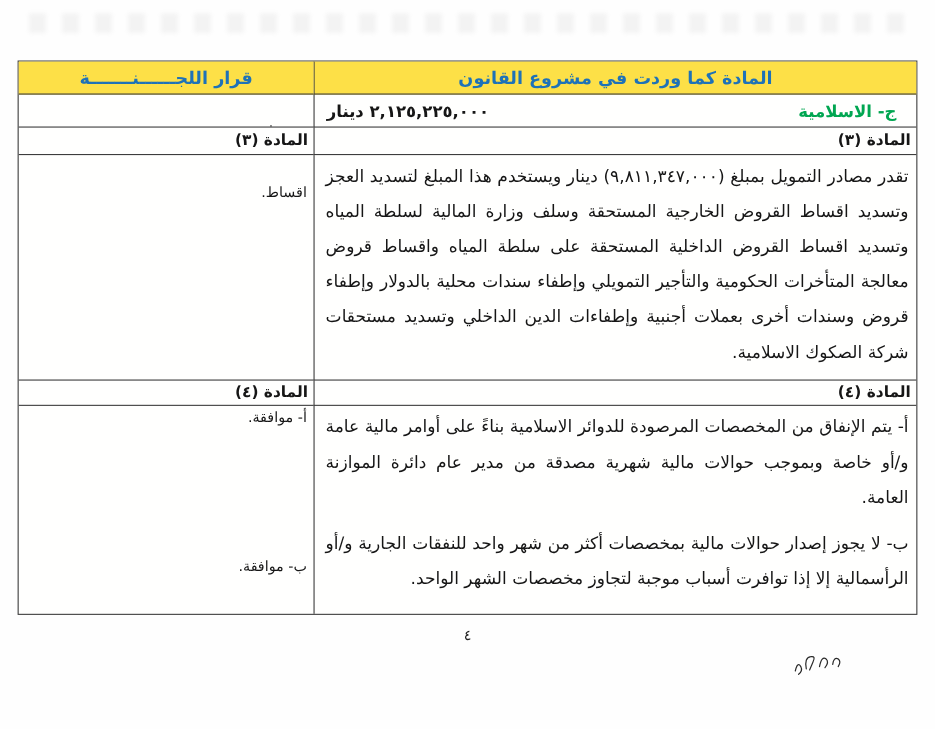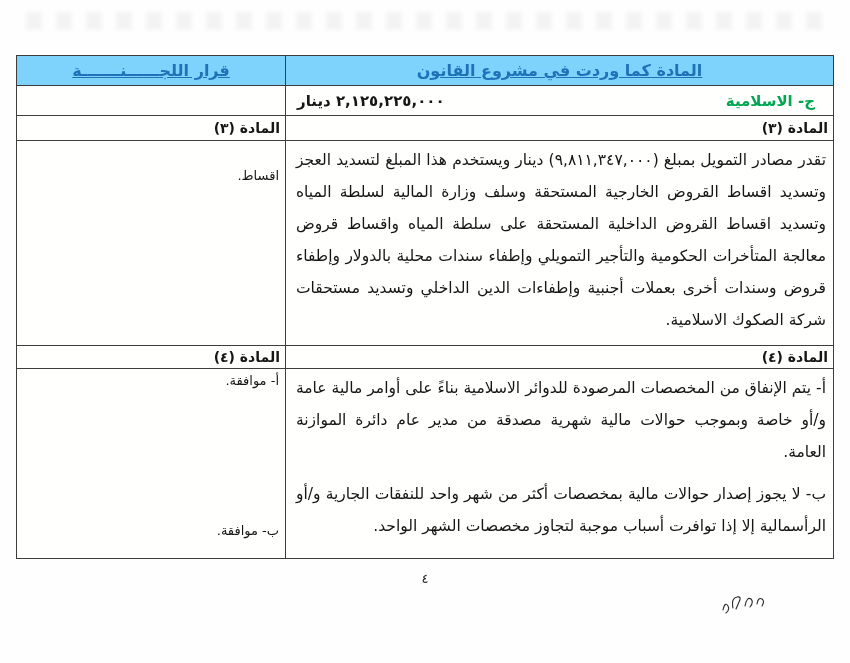--- a/index.html
+++ b/index.html
@@ -34,25 +34,25 @@
     grid-template-rows: 30px 30px 25px 205px 23px 189px;
     border: 1px solid #3d3d3d;
     background: #fffffe;
   }
 
   .cell { border-bottom: 1px solid #3d3d3d; overflow: hidden; }
   .cell.article { border-left: 1px solid #3d3d3d; }
   .cell.last { border-bottom: none; }
 
   .head {
-    background: #7dd3fc;
+    background: #fde047;
     color: #1e72b8;
     font-weight: bold;
     font-size: 16px;
-    display: flex; align-items: center; justify-content: center; text-decoration: underline;
+    display: flex; align-items: center; justify-content: center;
   }
 
   .deficit-cell {
     display: flex; align-items: center; justify-content: space-between;
     padding: 0 18px 0 11px;
   }
   .green-label { color: #00a651; font-weight: bold; font-size: 15px; white-space: nowrap; }
   .amount { font-weight: bold; font-size: 15px; white-space: nowrap; letter-spacing: 1px; }
 
   .article-title {
@@ -73,21 +73,21 @@
   .clause-b { margin-top: 10px; }
 
   .decision-note {
     font-size: 13px;
     padding: 7px 6px 0 0;
     margin-top: 20px;
   }
 
   .decisions-cell { position: relative; font-size: 13px; }
   .decision-a { position: absolute; top: 4px; right: 6px; }
-  .decision-b { position: absolute; top: 154px; right: 6px; }
+  .decision-b { position: absolute; top: 139px; right: 6px; }
 
   .page-number {
     position: absolute; top: 571px; left: 0; right: 0;
     text-align: center;
     font-size: 13px;
     color: #222;
   }
 
   .signature {
     position: absolute; top: 591px; left: 718px;

